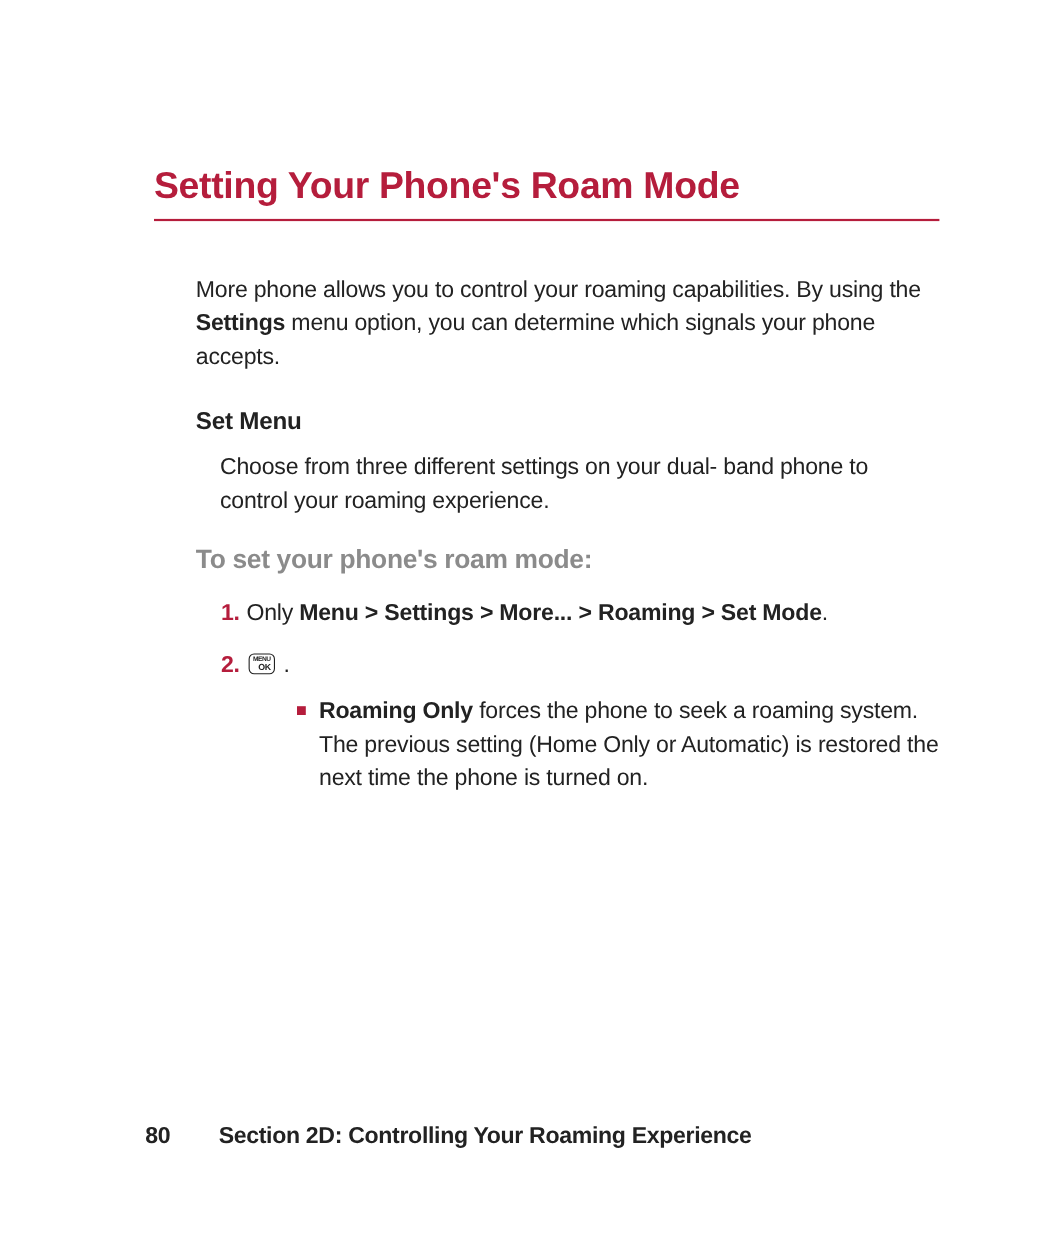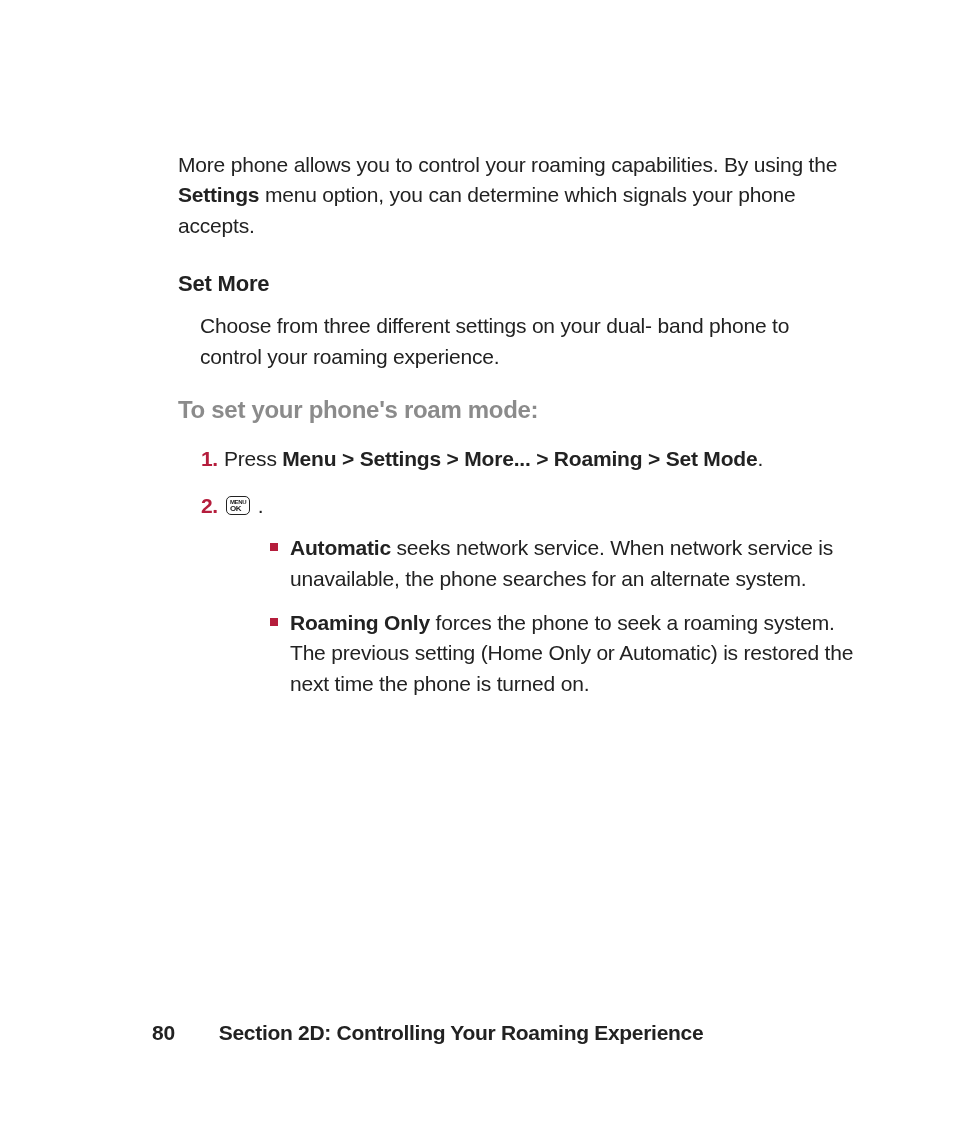--- a/index.html
+++ b/index.html
@@ -99,66 +99,64 @@
   }
   .bold { font-weight: 700; }
   .key-icon {
     display: inline-block;
     vertical-align: middle;
     border: 1.5px solid #222;
     border-radius: 5px;
     font-size: 8px;
     line-height: 8px;
     padding: 2px 3px 1px;
-    text-align: left;
+    text-align: right;
     font-weight: 600;
     letter-spacing: -0.4px;
     margin: 0 2px;
     position: relative;
     top: -2px;
   }
   .key-icon .top { display:block; font-size:6px; line-height:6px; }
   .key-icon .bot { display:block; font-size:8px; line-height:8px; font-weight:700; }
   .footer {
     position: absolute;
-    left: 152px;
+    left: 132px;
     bottom: 100px;
     font-size: 21px;
     font-weight: 700;
     letter-spacing: -0.3px;
   }
   .footer .pnum { display:inline-block; margin-right: 44px; }
 </style>
 </head>
 <body>
 
 <div class="page">
 
+  <div class="title">Setting Your Phone's Roam Mode</div>
 
   <p class="intro">
     <span>More phone allows you to control your roaming capabilities. By using the </span><span class="bold">Settings</span><span> menu option, you can determine which signals your phone accepts.</span>
   </p>
 
-  <div class="subhead">Set More</div>
+  <div class="subhead">Set Menu</div>
 
   <p class="subdesc">Choose from three different settings on your dual- band phone to control your roaming experience.</p>
 
   <div class="procedure-label">To set your phone's roam mode:</div>
 
   <ol class="steps">
     <li>
-      <span>Press </span><span class="bold">Menu &gt; Settings &gt; More... &gt; Roaming &gt; Set Mode</span><span>.</span>
+      <span>Only </span><span class="bold">Menu &gt; Settings &gt; More... &gt; Roaming &gt; Set Mode</span><span>.</span>
     </li>
     <li>
       <span class="key-icon"><span class="top">MENU</span><span class="bot">OK</span></span><span> .</span>
 
       <ul class="bullets">
-        <li>
-          <span class="bold">Automatic</span><span> seeks network service. When network service is unavailable, the phone searches for an alternate system.</span>
-        </li>
         <li>
           <span class="bold">Roaming Only</span><span> forces the phone to seek a roaming system. The previous setting (Home Only or Automatic) is restored the next time the phone is turned on.</span>
         </li>
       </ul>
     </li>
   </ol>
 
   <div class="footer">
     <span class="pnum">80</span><span>Section 2D: Controlling Your Roaming Experience</span>
   </div>

